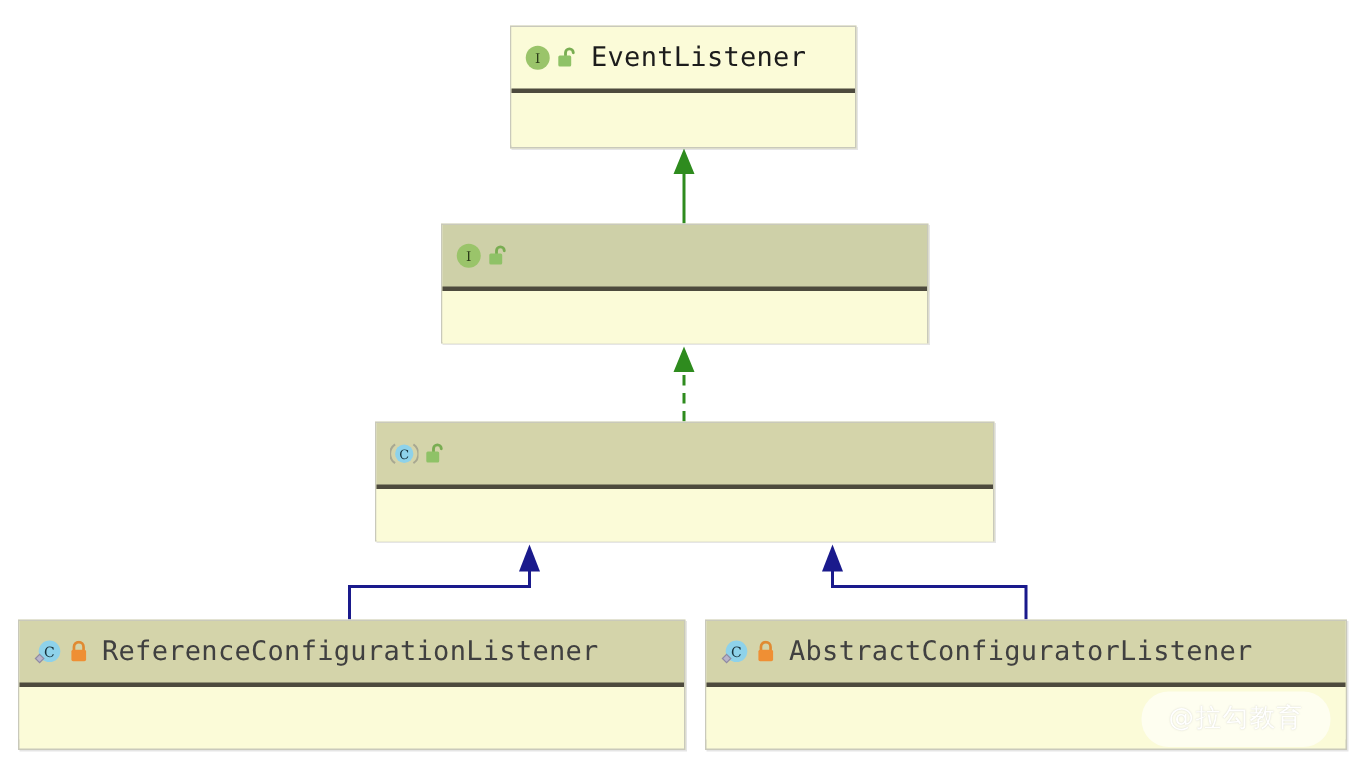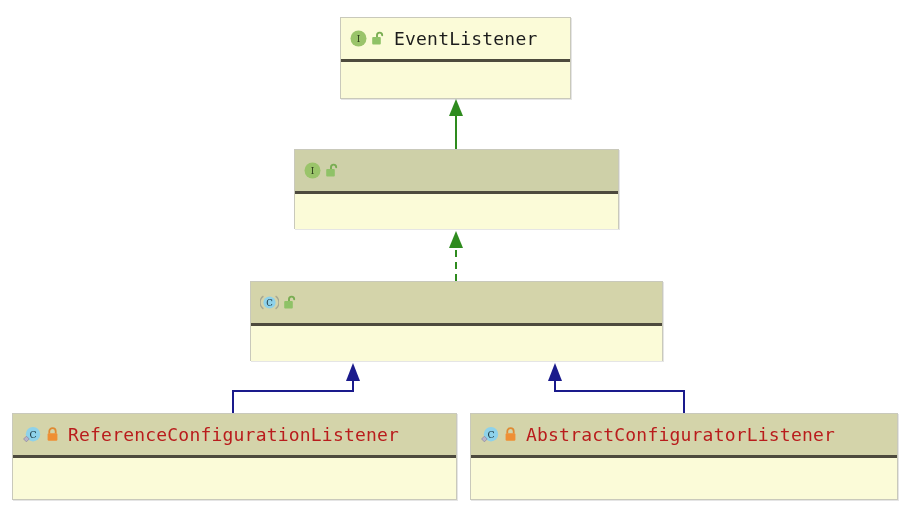--- a/index.html
+++ b/index.html
@@ -44,21 +44,21 @@
   .node.hdr-plain  .node-header { background: #fbfbd8; }
   .node.hdr-olive  .node-header { background: #ced0a8; }
   .node.hdr-olive2 .node-header { background: #d4d4aa; }
 
   .node-title {
     font-size: 18px;
     letter-spacing: 0.2px;
     color: #1c1c1c;
     margin-left: 9px;
   }
-  .node.title-blue .node-title { color: #b91c1c; }
+  .node.title-blue .node-title { color: #404040; }
 
   
   .icon {
     display: inline-flex;
     align-items: center;
     justify-content: center;
     flex: 0 0 auto;
     line-height: 0;
   }
   .icon + .icon { margin-left: 4px; }
@@ -212,14 +212,15 @@
         <svg width="13" height="15" viewBox="0 0 13 15">
           <path d="M3.3 6.4 V4.3 A3.2 3.2 0 0 1 9.7 4.3 V6.4" stroke="#e08a32" stroke-width="1.8" fill="none"></path>
           <rect x="1.6" y="6.2" width="9.8" height="7.6" rx="1.2" fill="#ef8f34"></rect>
         </svg>
       </span>
       <span class="node-title">AbstractConfiguratorListener</span>
     </div>
     <div class="node-body"></div>
   </div>
 
+  <div class="watermark">@拉勾教育</div>
 
 </div>
 
 </body></html>

